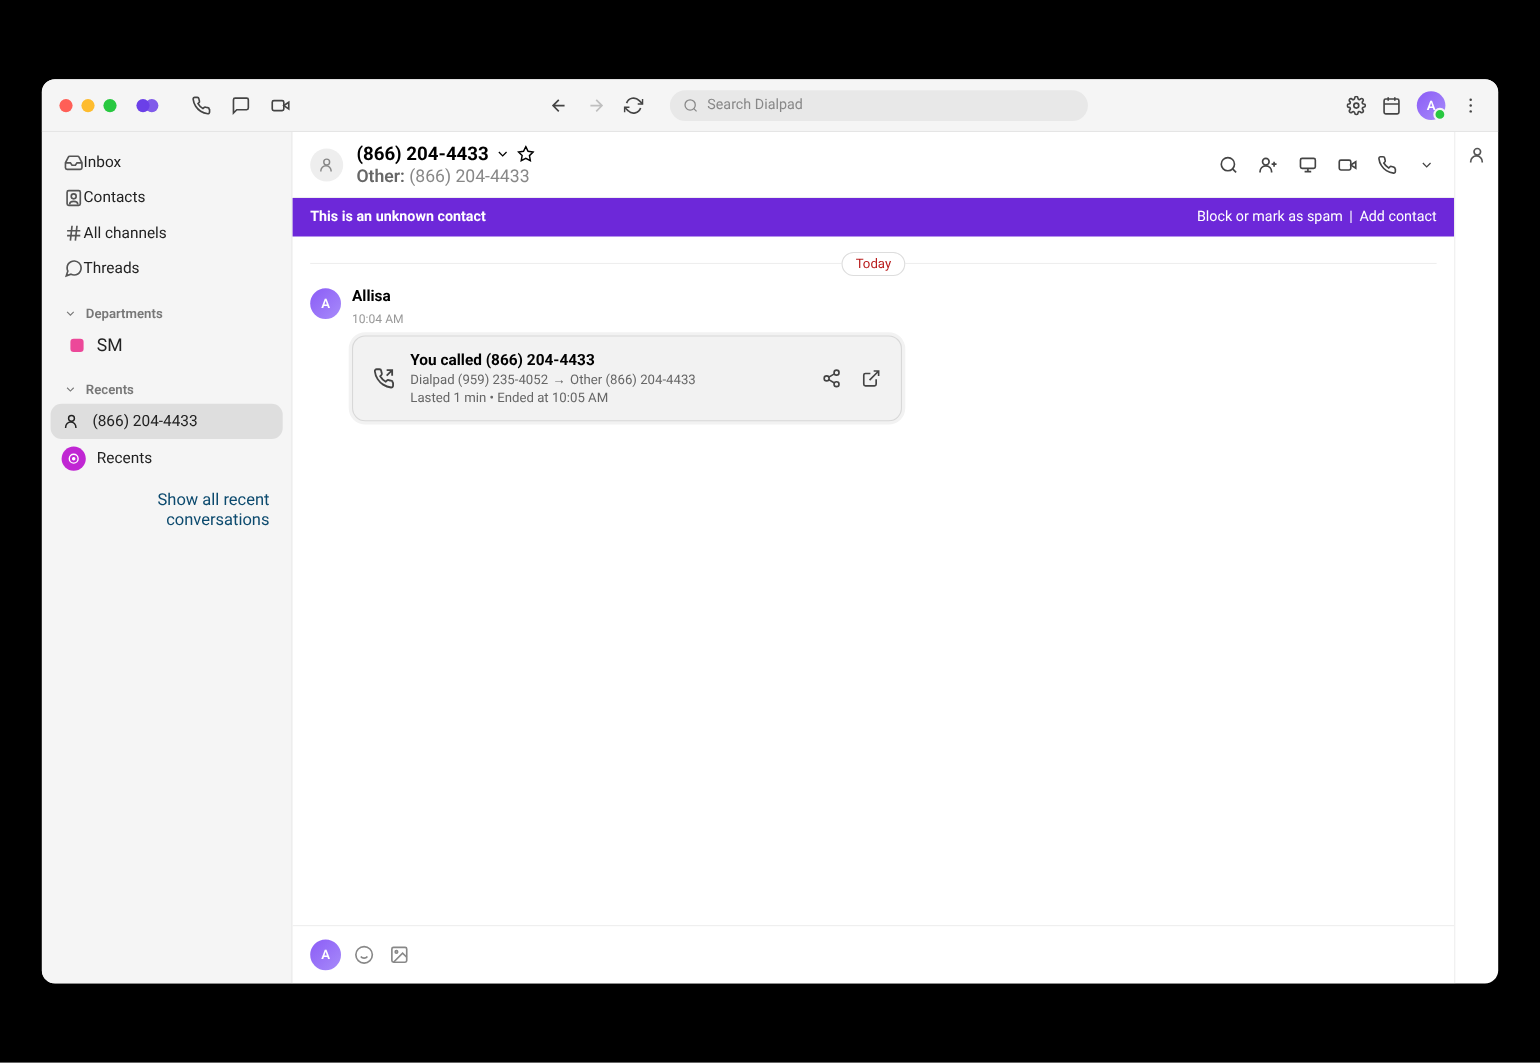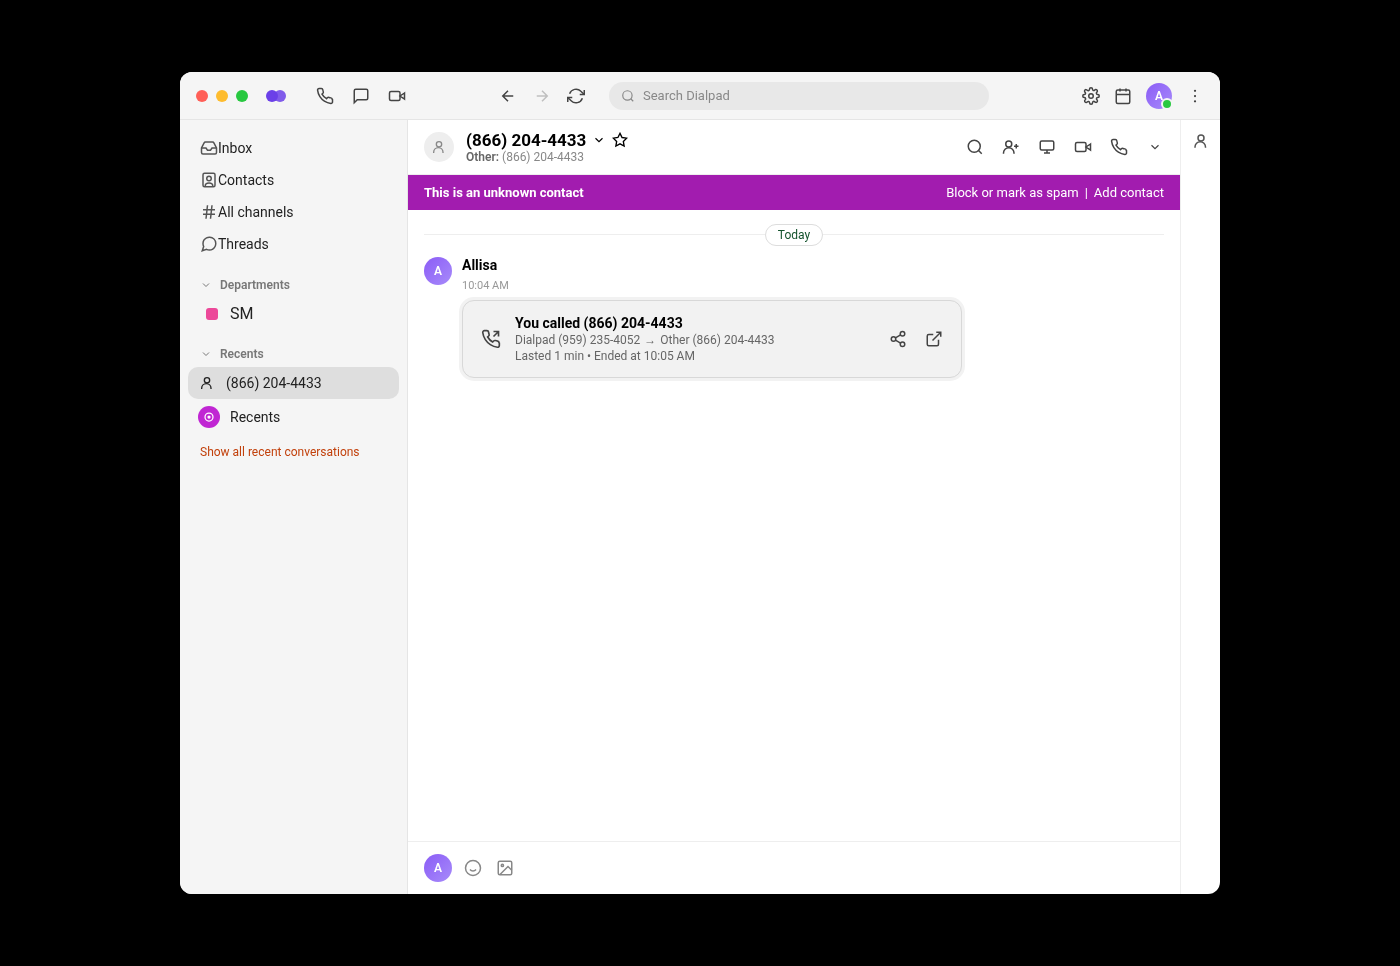--- a/index.html
+++ b/index.html
@@ -1,17 +1,17 @@
 <!DOCTYPE html>
 <html><head>
 <meta charset="utf-8">
 <style>
 * { margin: 0; padding: 0; box-sizing: border-box; font-family: -apple-system, BlinkMacSystemFont, "Segoe UI", Roboto, sans-serif; }
 body { background: #000; width: 1400px; height: 966px; display: flex; align-items: center; justify-content: center; }
-.app-window { width: 1040px; height: 822px; background: #fff; border-radius: 12px; overflow: hidden; display: flex; flex-direction: column; box-shadow: 0 10px 40px rgba(0,0,0,0.3); }
+.app-window { width: 1324px; height: 822px; background: #fff; border-radius: 12px; overflow: hidden; display: flex; flex-direction: column; box-shadow: 0 10px 40px rgba(0,0,0,0.3); }
 .titlebar { height: 48px; background: #f5f5f5; display: flex; align-items: center; padding: 0 16px; border-bottom: 1px solid #e5e5e5; gap: 12px; }
 .traffic-lights { display: flex; gap: 8px; }
 .traffic-lights span { width: 12px; height: 12px; border-radius: 50%; display: block; }
 .tl-red { background: #ff5f57; }
 .tl-yellow { background: #febc2e; }
 .tl-green { background: #28c840; }
 .logo { width: 24px; height: 24px; display:flex; align-items:center; justify-content:center; margin-left: 4px; }
 .logo svg { display:block; }
 .tb-icons { display: flex; gap: 18px; margin-left: 16px; }
 .tb-icon { width: 18px; height: 18px; color: #444; cursor: pointer; display:flex; align-items:center; justify-content:center; }
@@ -26,36 +26,36 @@
 .side-item { display: flex; align-items: center; padding: 7px 12px; border-radius: 8px; cursor: pointer; color: #222; font-size: 14px; }
 .side-icon { width: 18px; height: 18px; color:#555; display:flex; align-items:center; justify-content:center; flex-shrink:0; }
 .side-section { display: flex; align-items: center; gap: 8px; padding: 6px 12px; font-size: 12px; font-weight: 600; color: #777; margin-top: 12px; cursor:pointer; }
 .chevron { width: 12px; height: 12px; display:inline-flex; }
 .dept-item { display: flex; align-items: center; gap: 12px; padding: 6px 12px; font-size: 16px; cursor:pointer; color:#222; }
 .dept-color { width: 12px; height: 12px; border-radius: 3px; background: #ec4899; flex-shrink:0; margin-left:6px; }
 .recent-item { display: flex; align-items: center; gap: 10px; padding: 7px 10px; border-radius: 10px; cursor: pointer; font-size: 14px; color:#222; }
 .recent-item.active { background: #dedede; }
 .recent-avatar { width: 18px; height: 18px; display:flex; align-items:center; justify-content:center; flex-shrink:0; }
 .dialbot-avatar { width:22px; height:22px; border-radius:50%; background:#c026d3; display:flex; align-items:center; justify-content:center; color:#fff; flex-shrink:0; }
-.show-all { font-size: 12px; color: #c2410c; padding: 10px 12px; cursor:pointer; }
+.show-all { font-size: 15px; color: #0c4a6e; padding: 10px 12px; cursor:pointer;text-align:right; }
 .main { flex: 1; display: flex; flex-direction: column; background:#fff; }
 .convo-header { display:flex; align-items:center; padding:10px 16px; gap:12px; border-bottom: 1px solid #eee; }
 .avatar-md { width:30px; height:30px; border-radius:50%; background:#eee; display:flex; align-items:center; justify-content:center; color:#888; }
 .contact-title { font-size:17px; font-weight:700; display:flex; align-items:center; gap:6px; }
-.contact-sub { font-size:12px; color:#888; }
+.contact-sub { font-size:16px; color:#888; }
 .contact-sub b { color:#666; font-weight:600; }
 .header-actions { margin-left:auto; display:flex; gap:18px; align-items:center; color:#444; }
 .ha-icon { width:18px; height:18px; cursor:pointer; display:flex; align-items:center; justify-content:center; }
-.blue-banner { background:#a21caf; color:#fff; padding:10px 16px; display:flex; align-items:center; font-size:13px; }
+.blue-banner { background:#6d28d9; color:#fff; padding:10px 16px; display:flex; align-items:center; font-size:13px; }
 .blue-banner .banner-actions { margin-left:auto; display:flex; gap:6px; }
 .blue-banner a { color:#fff; cursor:pointer; }
 .messages-area { flex:1; overflow-y:auto; padding: 0 16px 16px; position:relative; }
 .date-divider { text-align:center; margin: 14px 0; position:relative; }
 .date-divider::before { content:''; position:absolute; left:0; right:0; top:50%; border-top:1px solid #eee; z-index:0; }
-.date-divider span { background:#fff; border:1px solid #ddd; border-radius:12px; padding:3px 12px; font-size:12px; color:#14532d; position:relative; z-index:1; }
+.date-divider span { background:#fff; border:1px solid #ddd; border-radius:12px; padding:3px 12px; font-size:12px; color:#b91c1c; position:relative; z-index:1; }
 .msg-row { display:flex; gap:10px; margin-top:10px; }
 .msg-avatar { width:28px; height:28px; border-radius:50%; background:linear-gradient(135deg,#8b5cf6,#a78bfa); color:#fff; display:flex; align-items:center; justify-content:center; font-size:12px; font-weight:600; flex-shrink:0; }
 .msg-head { font-size:14px; display:flex; align-items:baseline; gap:6px;flex-direction:column; }
 .msg-head .name { font-weight:700; }
 .msg-head .time { font-size:11px; color:#999; }
 .call-card { margin-top:8px; background:#f2f2f2; border:1px solid #d8d8d8; border-radius:12px; padding:14px 18px; display:flex; align-items:center; gap:14px; width:500px; box-shadow: 0 0 0 3px #f2f2f2; }
 .call-card .call-icon { width:20px; height:20px; color:#444; flex-shrink:0; }
 .call-info { flex:1; }
 .call-title { font-weight:700; font-size:14px; }
 .call-sub { font-size:12px; color:#666; margin-top:2px; display:flex; align-items:center; gap:4px; flex-wrap:wrap; }

